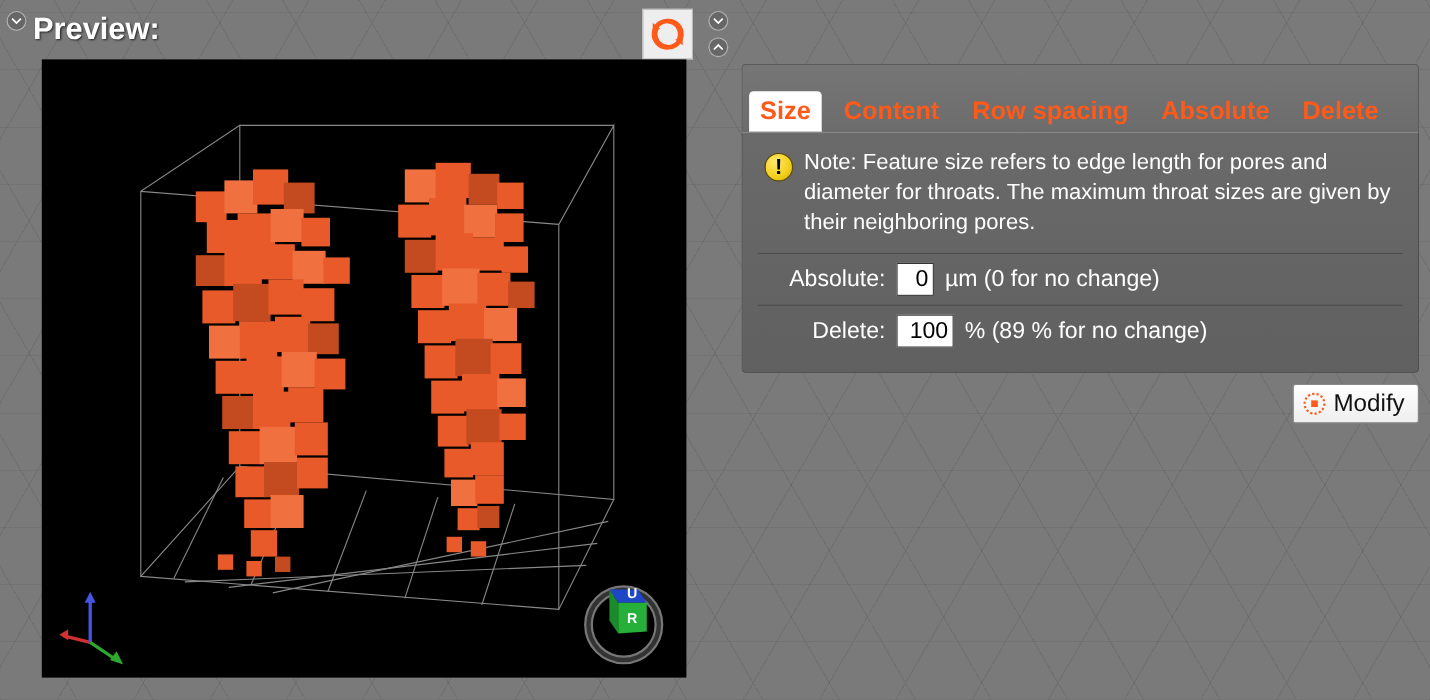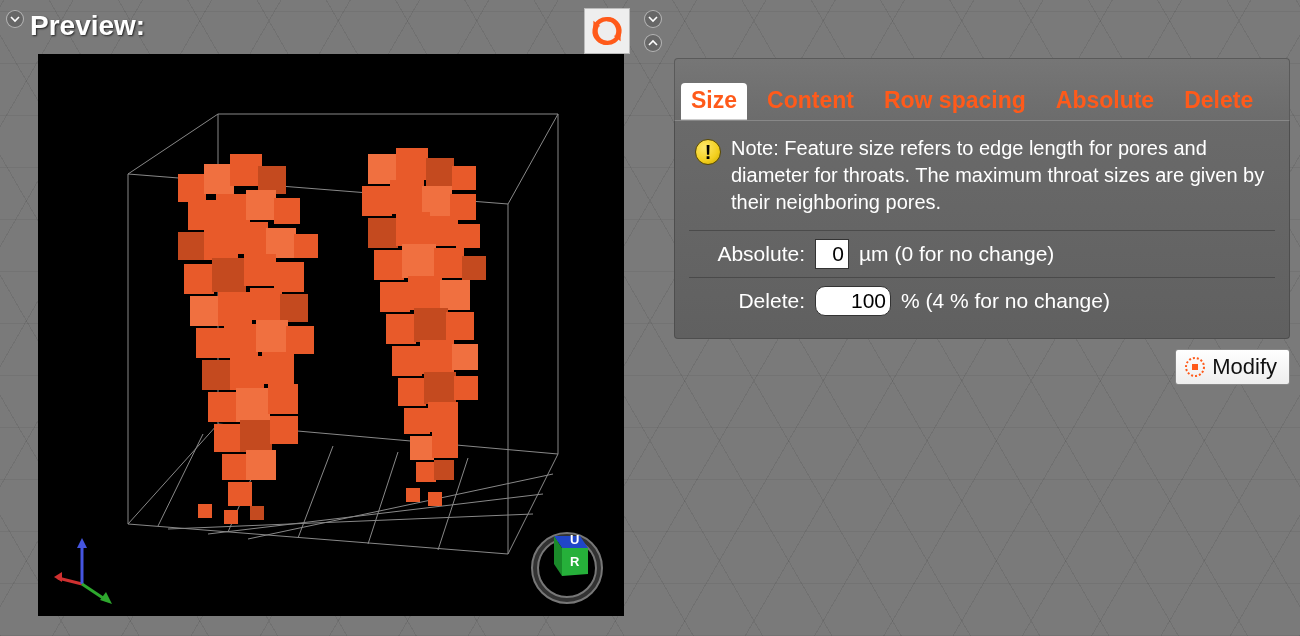--- a/index.html
+++ b/index.html
@@ -92,21 +92,21 @@
     font-size: 21px; padding: 8px 6px;
     border-top: 1px solid rgba(0,0,0,0.25);
   }
   .form-row .lbl { width: 110px; text-align: right; }
   .num-input {
     background: #fff; color: #000; border: 1px solid #333;
     font-size: 21px; padding: 2px 4px; text-align: right;
     font-family: inherit;
   }
   .num-input.small { width: 34px; }
-  .num-input.med { width: 76px; border-radius: 10px; }
+  .num-input.med { width: 52px; }
   .modify-row { display: flex; justify-content: flex-end; margin-top: 10px; }
   .modify-btn {
     background: linear-gradient(#fff,#eee);
     color: #111; border: 1px solid #888;
     font-size: 22px; padding: 4px 12px 4px 8px;
     display: flex; align-items: center; gap: 6px;
     border-radius: 3px;
   }
   .modify-btn svg { width: 22px; height: 22px; }
 </style>
@@ -292,21 +292,21 @@
         <div>Note: Feature size refers to edge length for pores and diameter for throats. The maximum throat sizes are given by their neighboring pores.</div>
       </div>
       <div class="form-row">
         <span class="lbl">Absolute:</span>
         <input class="num-input small" value="0" style="">
         <span>µm (0 for no change)</span>
       </div>
       <div class="form-row">
         <span class="lbl">Delete:</span>
         <input class="num-input med" value="100" style="">
-        <span>% (4 % for no change)</span>
+        <span>% (89 % for no change)</span>
       </div>
     </div>
     <div class="modify-row">
       <button class="modify-btn">
         <svg viewBox="0 0 22 22">
           <circle cx="11" cy="11" r="9" fill="none" stroke="#ff5a1a" stroke-width="2" stroke-dasharray="2 2"></circle>
           <rect x="8" y="8" width="6" height="6" fill="#ff5a1a"></rect>
         </svg>
         <span>Modify</span>
       </button>

